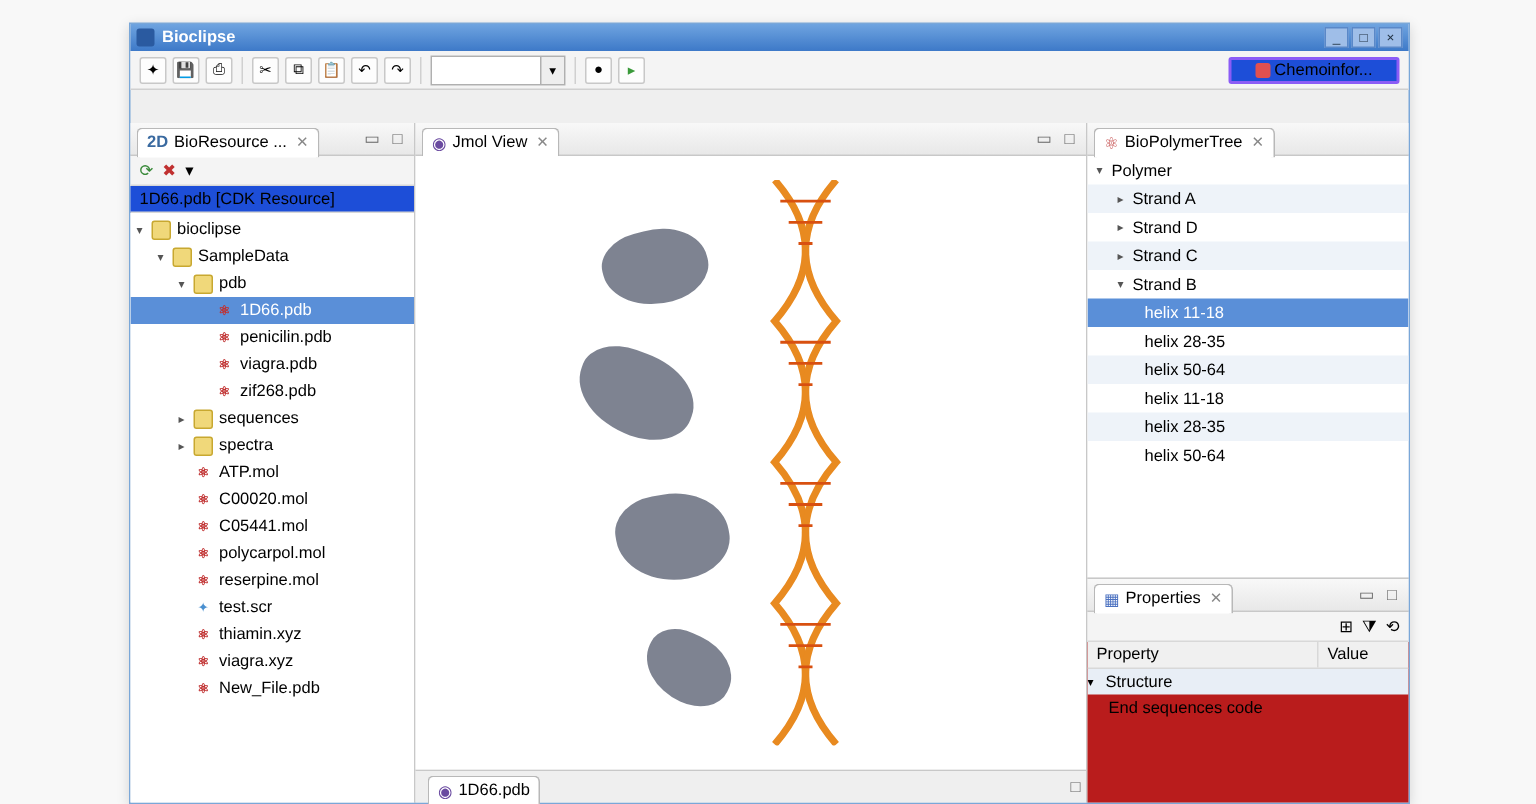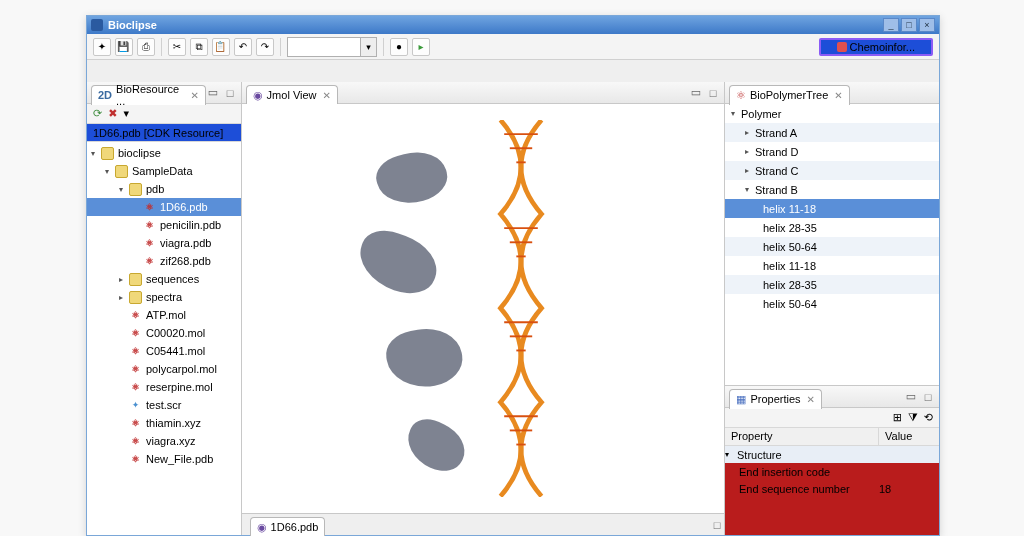--- a/index.html
+++ b/index.html
@@ -15,21 +15,21 @@
 .menu-item u { text-decoration:underline; }
 .toolbar { height:26px; background:#f4f4f4; border-bottom:1px solid #d0d0d0; display:flex; align-items:center; padding:0 6px; gap:4px; }
 .tbtn { width:18px; height:18px; border:1px solid #c8c8c8; background:#fdfdfd; border-radius:2px; cursor:pointer; display:flex; align-items:center; justify-content:center; font-size:10px; }
 .tsep { width:1px; height:18px; background:#d0d0d0; margin:0 2px; }
 .combo { width:90px; height:20px; border:1px solid #b0b0b0; background:#fff; display:flex; align-items:center; }
 .combo .arr { width:16px; height:18px; border-left:1px solid #b0b0b0; display:flex; align-items:center; justify-content:center; background:#eee; }
 .combo .arr:after { content:"▾"; font-size:9px; }
 .persp { margin-left:auto; display:flex; align-items:center; gap:3px; border:2px solid #8b5cf6; padding:1px 16px; background:#1d4ed8; border-radius:2px; }
 .persp .dot { width:10px; height:10px; background:#e05050; border-radius:2px; display:inline-block; }
 .body { position:absolute; top:66px; left:0; right:0; bottom:0; display:flex; }
-.left-col { width:155px; display:flex; flex-direction:column; border-right:1px solid #c8c8c8; }
+.left-col { width:190px; display:flex; flex-direction:column; border-right:1px solid #c8c8c8; }
 .center-col { flex:1; display:flex; flex-direction:column; border-right:1px solid #c8c8c8; }
 .right-col { width:214px; display:flex; flex-direction:column; }
 .view-header { height:22px; background:linear-gradient(to bottom,#f8f8f8,#e8e8e8); border-bottom:1px solid #c8c8c8; display:flex; align-items:center; padding:0 4px; font-size:11px; }
 .tab { display:flex; align-items:center; gap:4px; padding:2px 6px; background:#fff; border:1px solid #b8b8b8; border-bottom:none; border-radius:4px 4px 0 0; height:20px; position:relative; top:2px; }
 .tab .x { color:#888; cursor:pointer; font-size:10px; margin-left:2px; }
 .vh-icons { margin-left:auto; display:flex; gap:3px; }
 .vh-icons span { width:14px; height:14px; display:flex; align-items:center; justify-content:center; cursor:pointer; color:#666; }
 .view-toolbar { height:20px; background:#f4f4f4; border-bottom:1px solid #d8d8d8; display:flex; align-items:center; padding:0 6px; gap:6px; }
 .crumb { height:18px; background:#1d4ed8; border-bottom:1px solid #d8d8d8; padding:2px 6px; display:flex; align-items:center; font-size:10px; }
 .tree { flex:1; background:#fff; overflow:auto; padding:2px 0; }
@@ -336,24 +336,20 @@
           <div class="prop-hdr">
             <div class="c1">Property</div>
             <div class="c2">Value</div>
           </div>
           <div class="prop-row group">
               <span class="gtw">▾</span>
               <div class="c1" style="padding-left:2px">Structure</div>
               <div class="c2"></div>
             </div>
           <div class="prop-row">
-              <div class="c1">End insertion code</div>
+              <div class="c1">End sequences code</div>
               <div class="c2"></div>
             </div>
-          <div class="prop-row">
-              <div class="c1">End sequence number</div>
-              <div class="c2">18</div>
-            </div>
         </div>
       </div>
     </div>
   </div>
 </div>
 
 </body></html>

